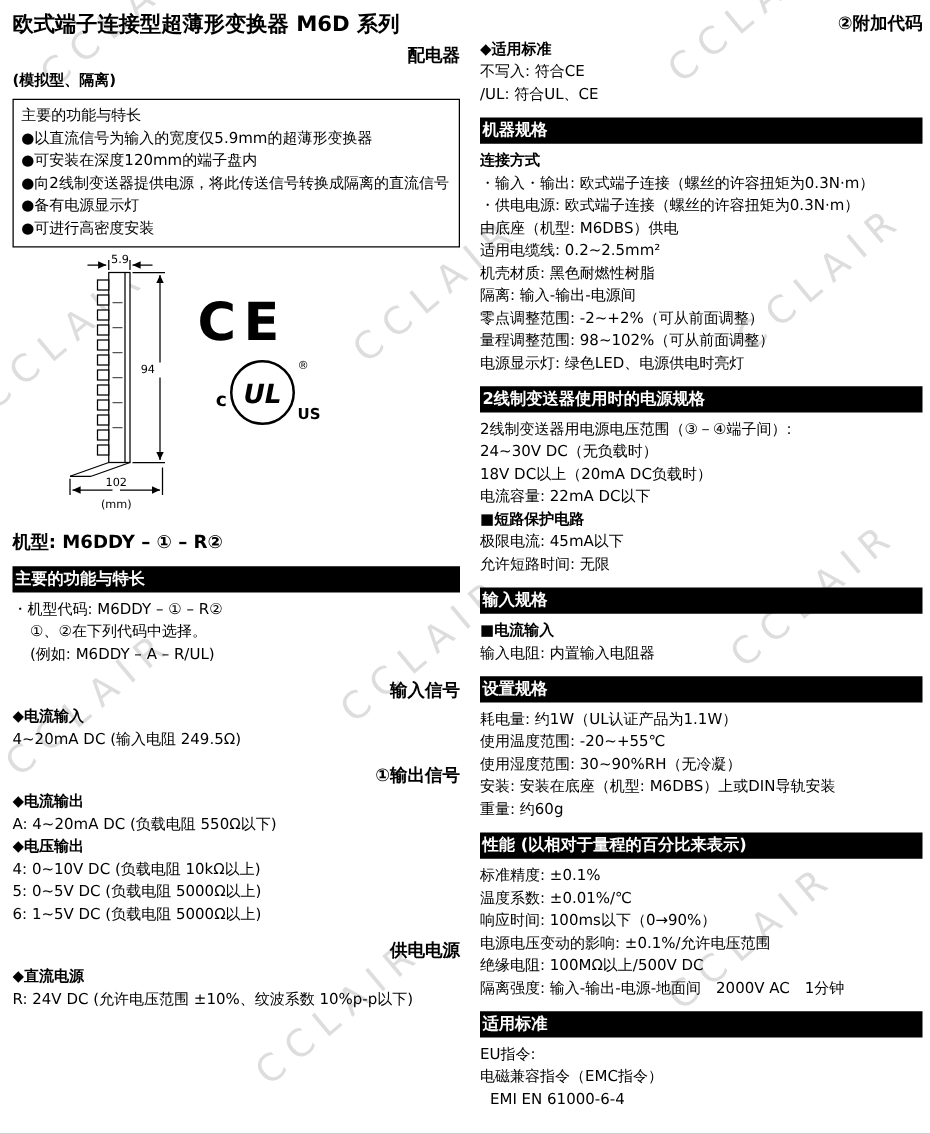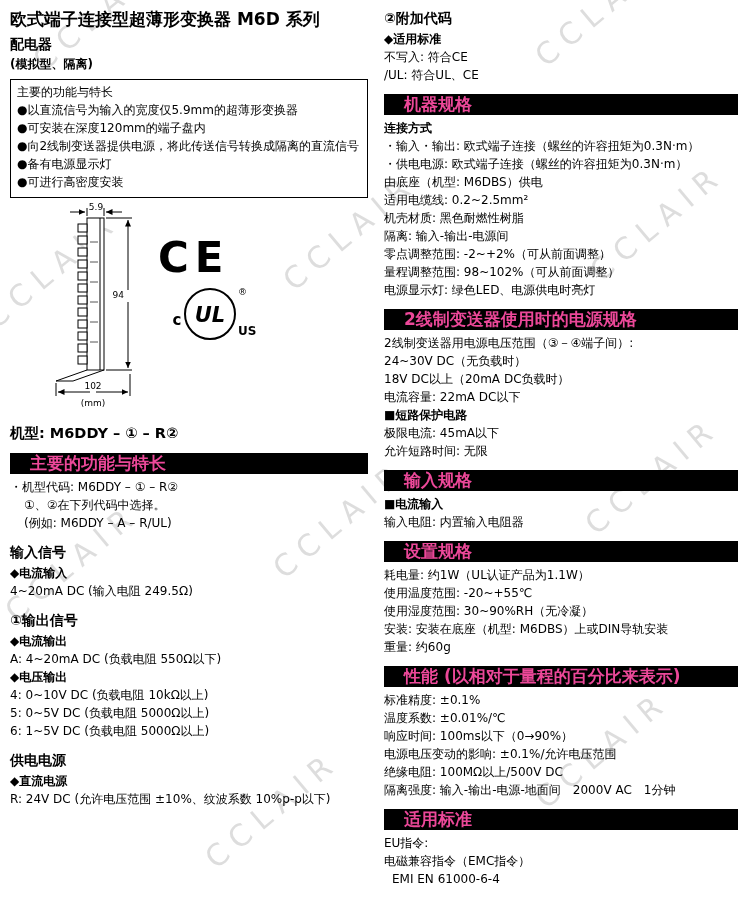--- a/index.html
+++ b/index.html
@@ -6,29 +6,29 @@
   html,body { background:#888; }
   body { font-family:"DejaVu Sans","Liberation Sans",sans-serif; }
   .page { position:relative; width:744px; height:907px; background:#fff; overflow:hidden; color:#000; margin:0 auto; }
   .wm { position:absolute; font-size:30px; letter-spacing:9px; color:rgba(100,100,100,0.22);
         transform:rotate(-40deg); white-space:nowrap; z-index:0; }
   .content { position:relative; z-index:1; }
   .doc-title { position:absolute; left:10px; top:8px; font-size:17px; font-weight:bold; }
   .col { position:absolute; }
   .col-left { left:10px; top:30px; width:358px; }
   .col-right { left:384px; top:4px; width:354px; }
-  .h1 { font-size:14px; font-weight:bold; margin:12px 0 2px; }
+  .h1 { font-size:14px; font-weight:bold; margin:12px 0 2px;text-align:right; }
   .h1.first { margin-top:6px; }
   .h2 { font-size:12px; font-weight:bold; }
   .ln { font-size:12px; line-height:18px; }
   .ln.b { font-weight:bold; }
   .ind { padding-left:14px; }
   .ind2 { padding-left:8px; }
-  .bar { background:#000; color:#ec4899; font-weight:bold; font-size:17px; line-height:17px;
-         padding:2px 20px; margin:10px 0 4px; }
+  .bar { background:#000; color:#ffffff; font-weight:bold; font-size:13px; line-height:17px;
+         padding:2px 2px; margin:10px 0 4px; }
   .features-box { border:1.5px solid #000; padding:3px 6px 6px; margin-top:6px; }
   .model { font-size:14.5px; font-weight:bold; margin-top:10px; }
   .drawing { margin-top:4px; }
   b.k { font-weight:normal; }
 </style>
 </head>
 <body>
 
 <div class="page">
 

